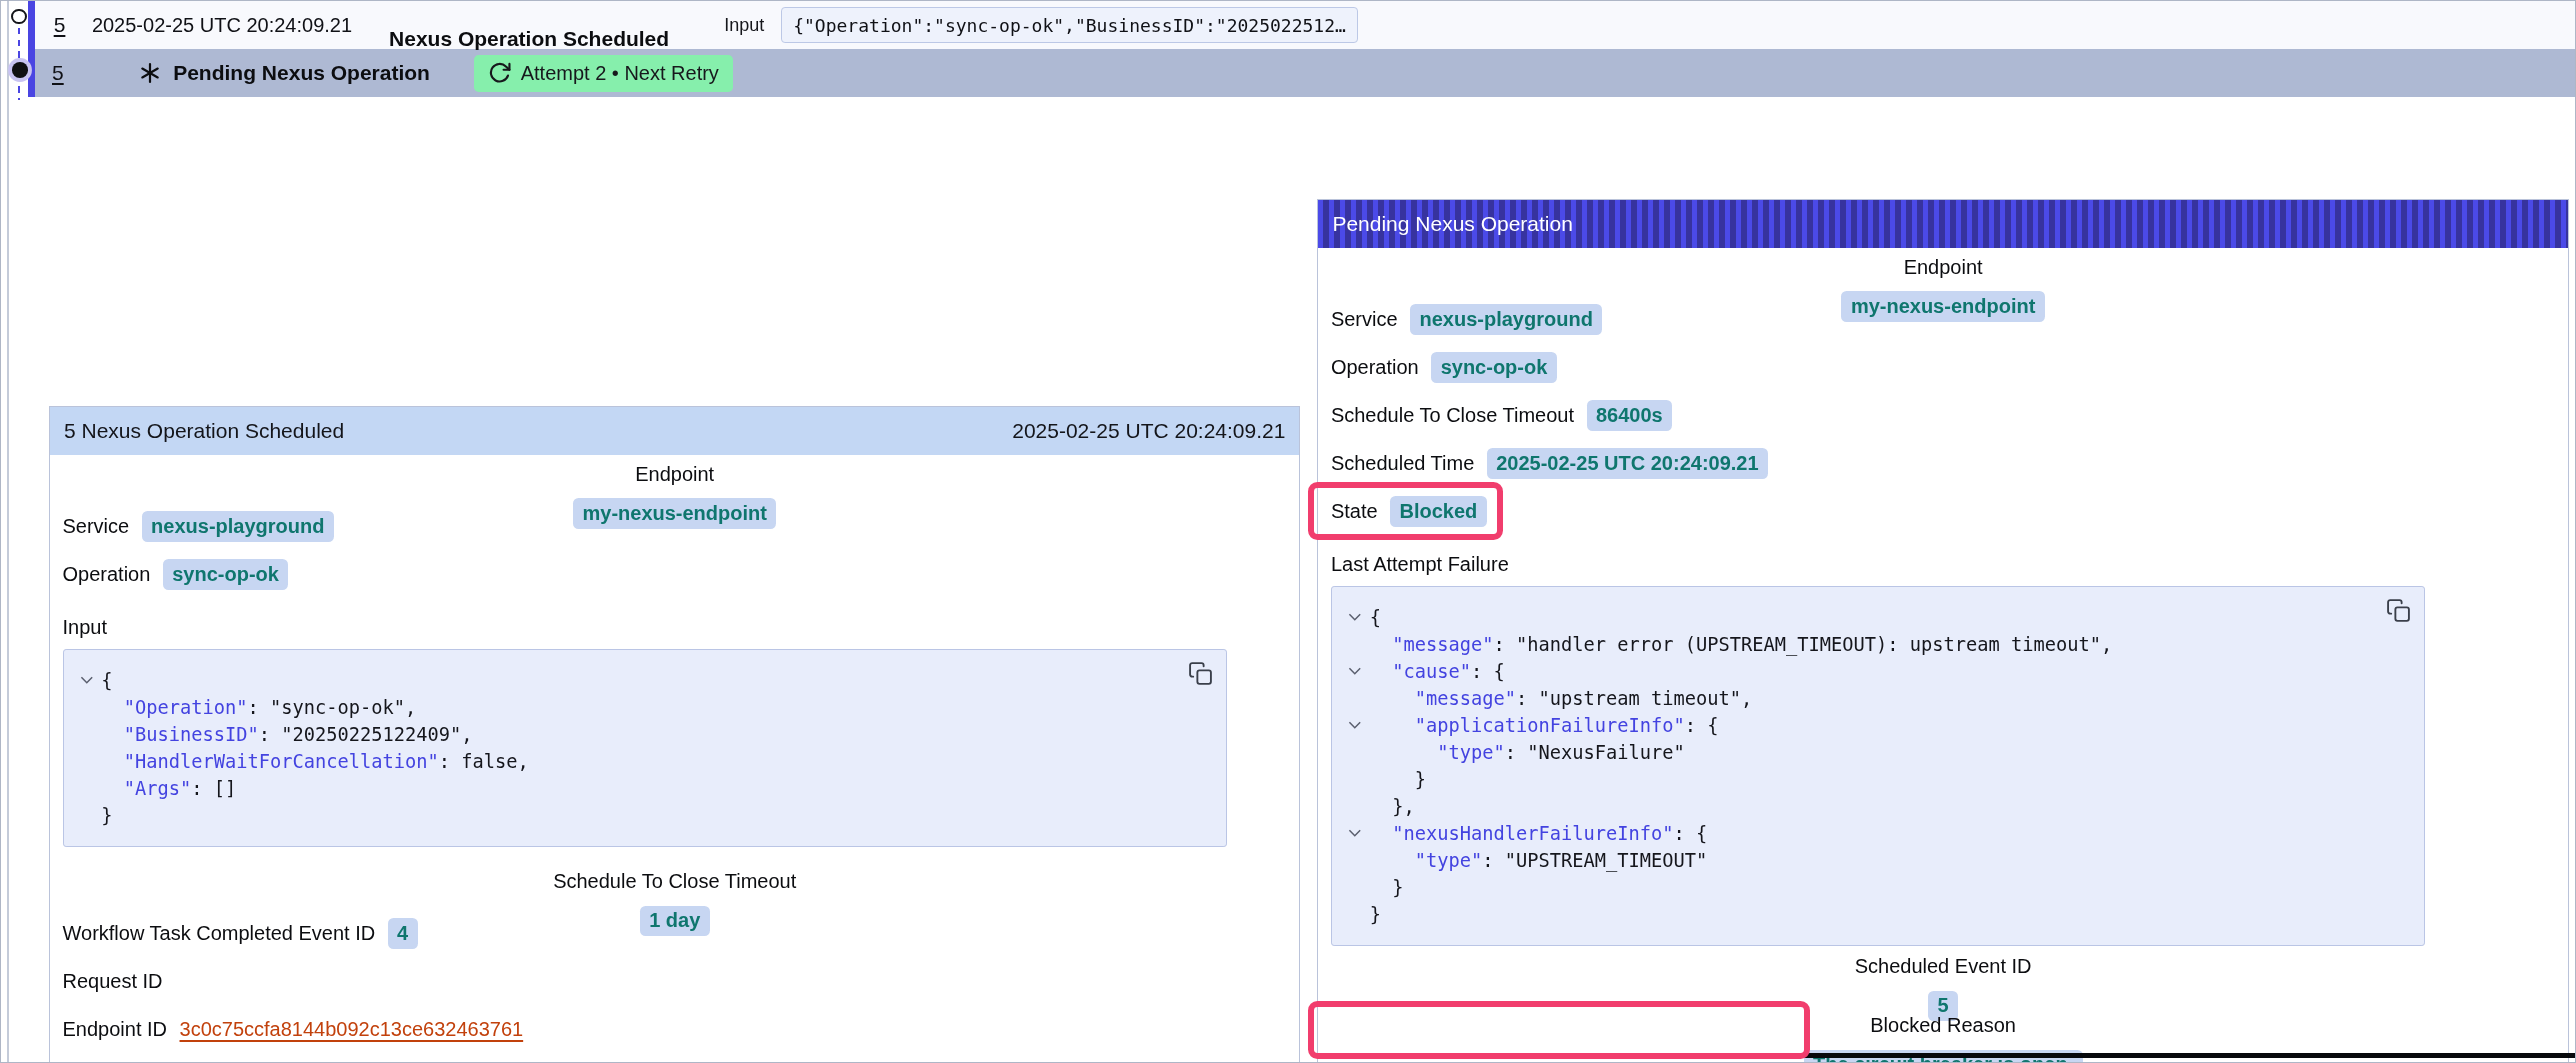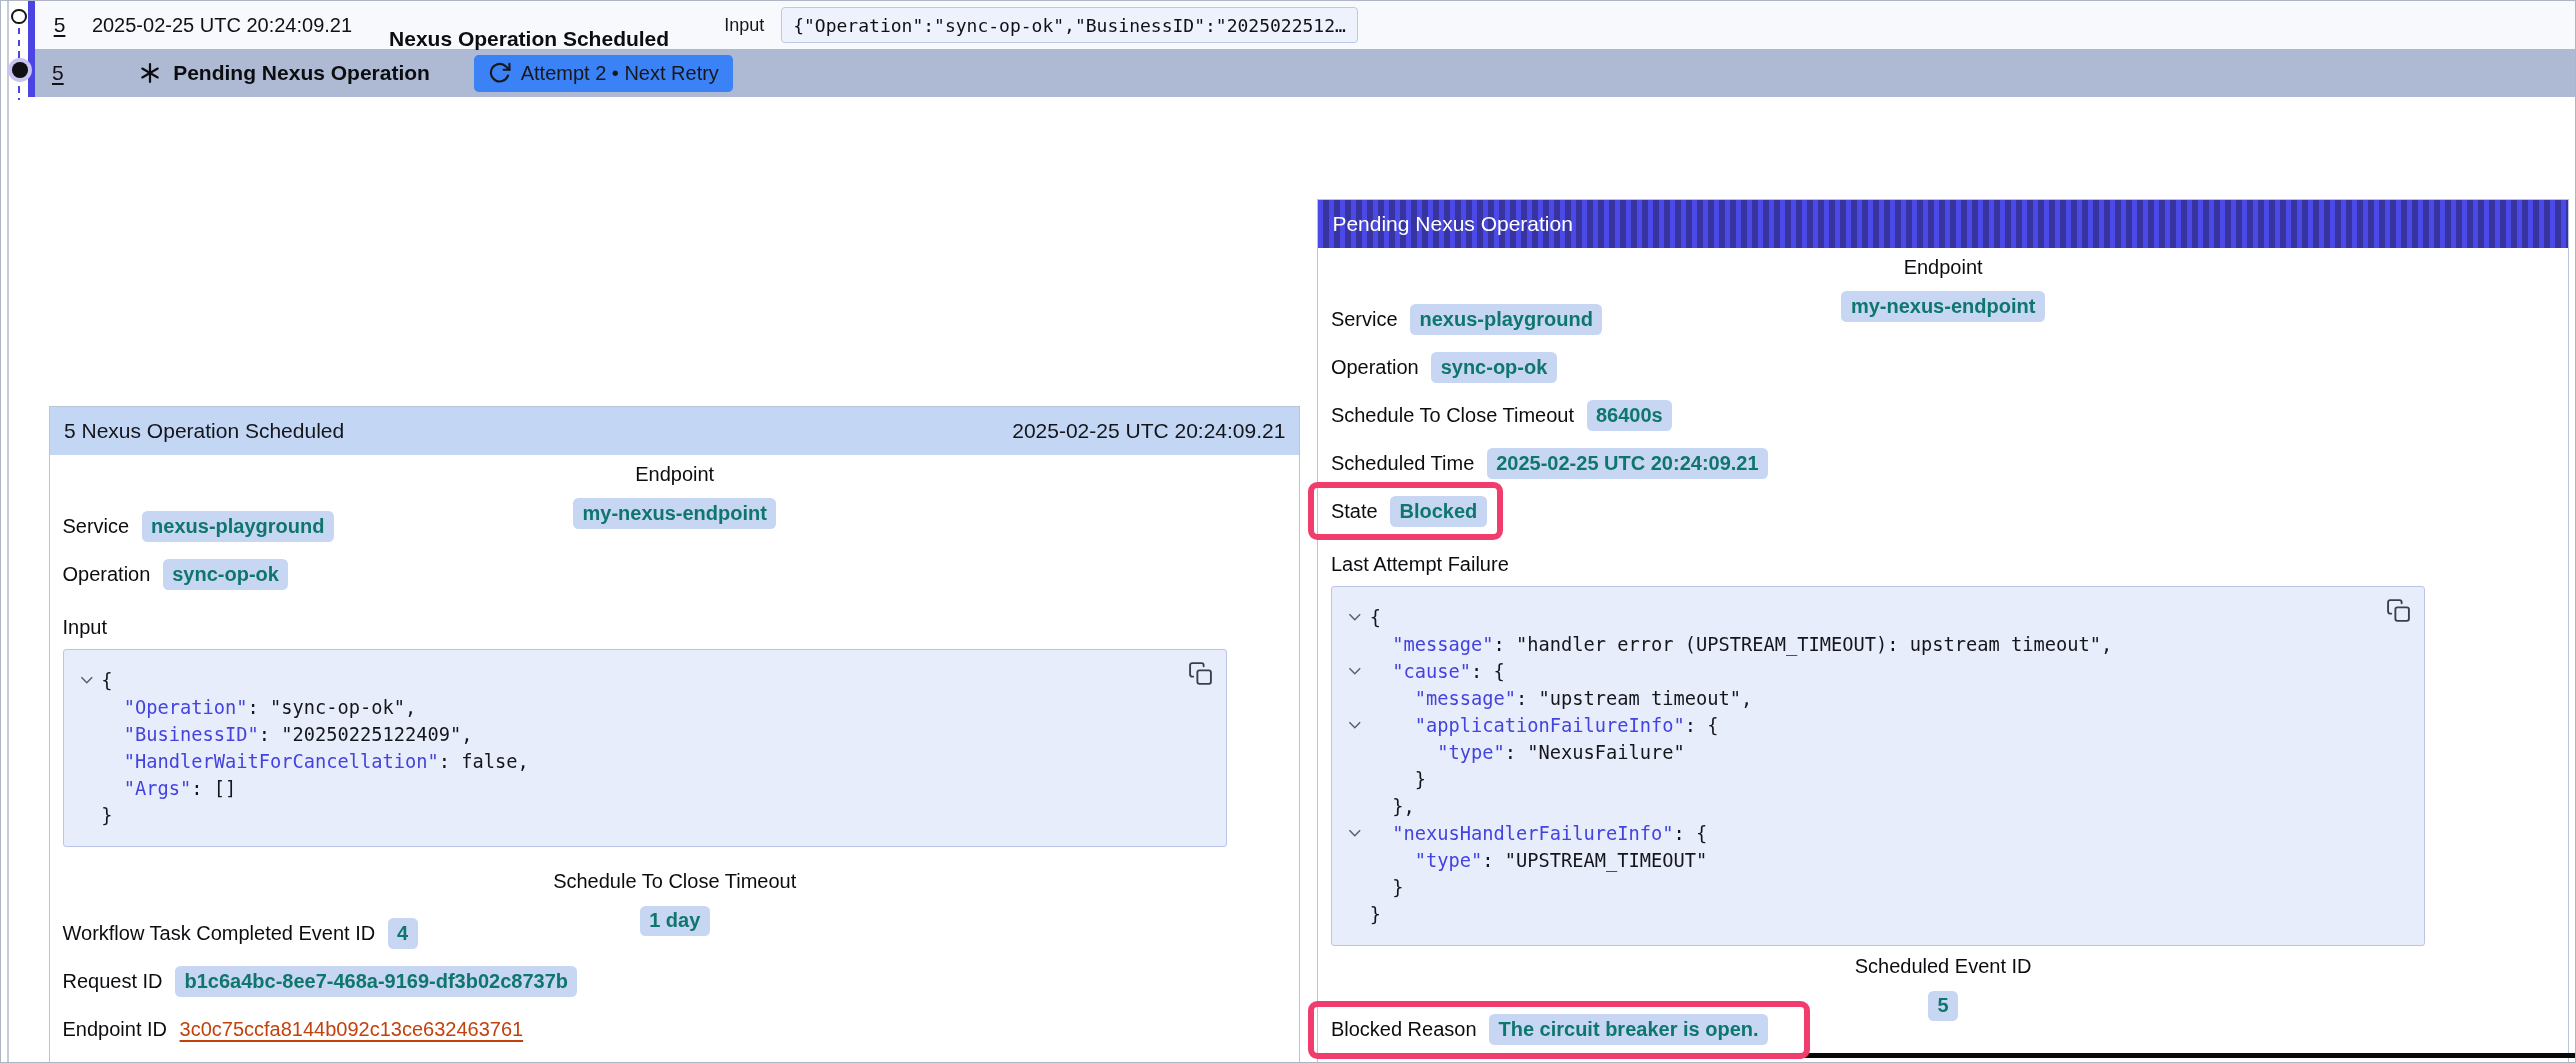--- a/index.html
+++ b/index.html
@@ -31,21 +31,21 @@
   .etime { font-size:20px; margin-left:26.5px; color:#101116; }
   .etitle { font-size:21px; font-weight:700; margin-left:37px; color:#0c0d10;margin-top:28px; }
   .edetail-label { font-size:18px; margin-left:55px; color:#16171c; }
   .edetail-chip { margin-left:17px; font-family:"DejaVu Sans Mono", monospace; font-size:18px;
     background:#eef2fc; border:1.6px solid #bcc8e6; border-radius:3.9px; height:36px;
     display:flex; align-items:center; padding:0 11px; color:#101116; max-width:647px;
     white-space:nowrap; overflow:hidden; }
   .ast-icon { margin-left:75px; display:inline-flex; }
   .etitle2 { font-size:21px; font-weight:700; margin-left:12.5px; }
   .retry-badge { margin-left:44px; height:37px; display:inline-flex; align-items:center; gap:9.4px;
-    background:#3b82f6; border-radius:4.7px; padding:0 14px; font-size:20px; color:#17181c; }
+    background:#86efac; border-radius:4.7px; padding:0 14px; font-size:20px; color:#17181c; }
 
   
   .panels { position:absolute; left:48px; top:103px; right:6.2px; bottom:0; display:flex; gap:17px;align-items:flex-end; }
   .panel { flex:1 1 0; border:1.6px solid #bac3da; border-bottom:none; background:#fff; position:relative; }
   .panel-header { height:48px; display:flex; align-items:center; justify-content:space-between;
     padding:0 14px; font-size:21px; font-weight:500; }
   .panel-header.blue { background:#c3d7f4; color:#14151a; }
   .panel-header.striped {
     background:repeating-linear-gradient(90deg,#4b4ae8 0 5.5px,#37339f 5.5px 11px);
     color:#ffffff; justify-content:flex-start; }
@@ -185,21 +185,20 @@
             <div class="frow">
               <span class="flabel">Schedule To Close Timeout</span>
               <span class="chip">1 day</span>
             </div>
             <div class="frow">
               <span class="flabel">Workflow Task Completed Event ID</span>
               <span class="chip">4</span>
             </div>
             <div class="frow">
               <span class="flabel">Request ID</span>
-              <span class="chip">b1c6a4bc-8ee7-468a-9169-df3b02c8737b</span>
             </div>
             <div class="frow">
               <span class="flabel">Endpoint ID</span>
               <a class="idlink" href="#">3c0c75ccfa8144b092c13ce632463761</a>
             </div>
           </div>
       </div>
     </div>
 
     <div class="panel">
@@ -307,21 +306,21 @@
               <rect x="9" y="9" width="13" height="13" rx="2"></rect>
               <path d="M5 15H4a2 2 0 0 1-2-2V4a2 2 0 0 1 2-2h9a2 2 0 0 1 2 2v1"></path>
             </svg>
           </button>
         </div>
         <div id="right-fields-bottom">
             <div class="frow">
               <span class="flabel">Scheduled Event ID</span>
               <span class="chip">5</span>
             </div>
-            <div class="frow" style="margin-top: 28px;">
+            <div class="frow" style="margin-top: 28px; flex-direction: column;">
               <span class="flabel">Blocked Reason</span>
               <span class="chip">The circuit breaker is open.</span>
               <span class="hlbox" style="width: 502px;"></span>
             </div>
           </div>
       </div>
     </div>
 
   </div>
 

